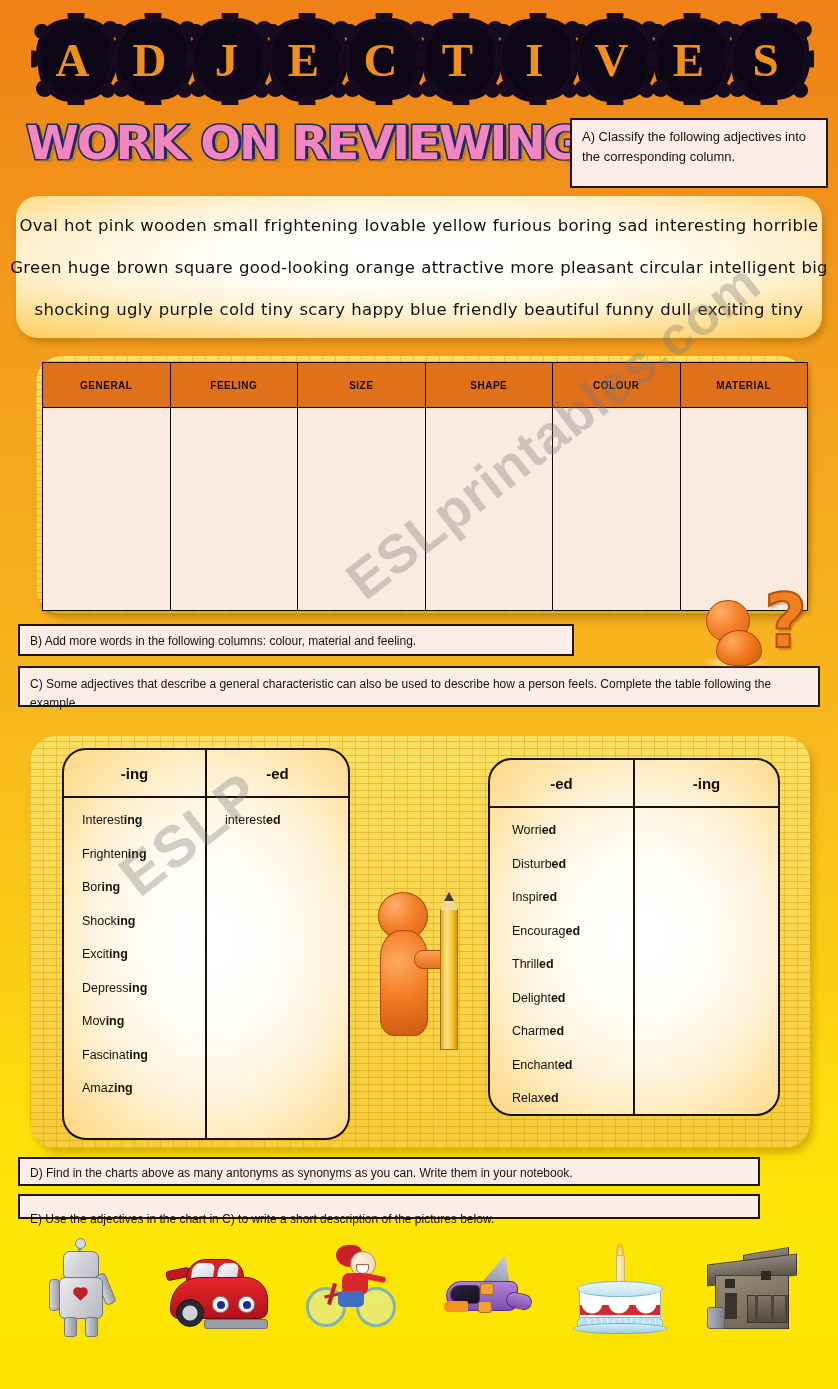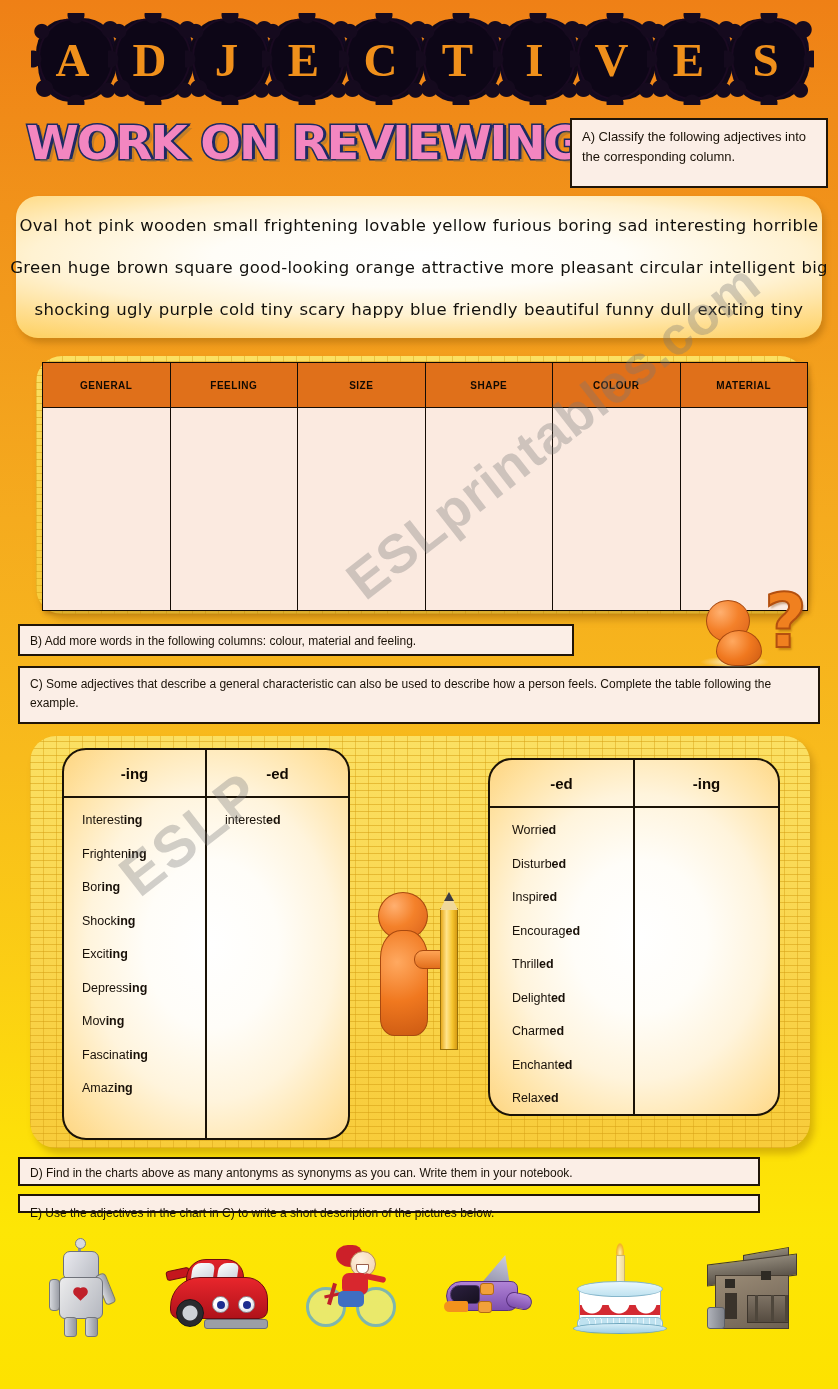--- a/index.html
+++ b/index.html
@@ -121,23 +121,23 @@
     box-sizing: border-box;
     font-family: "Liberation Sans", sans-serif;
     font-size: 12px;
     color: #1a1208;
     padding: 7px 10px;
     line-height: 1.55;
   }
 
   #instr-a { left: 570px; top: 118px; width: 258px; height: 70px; font-size: 13px; }
   #instr-b { left: 18px;  top: 624px; width: 556px; height: 32px; padding-top: 6px; }
-  #instr-c { left: 18px;  top: 666px; width: 802px; height: 58px; }
+  #instr-c { left: 18px;  top: 666px; width: 802px; height: 41px; }
   #instr-d { left: 18px;  top: 1157px; width: 742px; height: 29px; padding-top: 5px; }
-  #instr-e { left: 18px;  top: 1194px; width: 742px; height: 14px; padding-top: 8px; }
+  #instr-e { left: 18px;  top: 1194px; width: 742px; height: 14px; padding-top: 14px; }
 
   
   #word-bank {
     position: absolute;
     left: 16px;
     top: 196px;
     width: 806px;
     height: 142px;
     border-radius: 22px;
     background:

